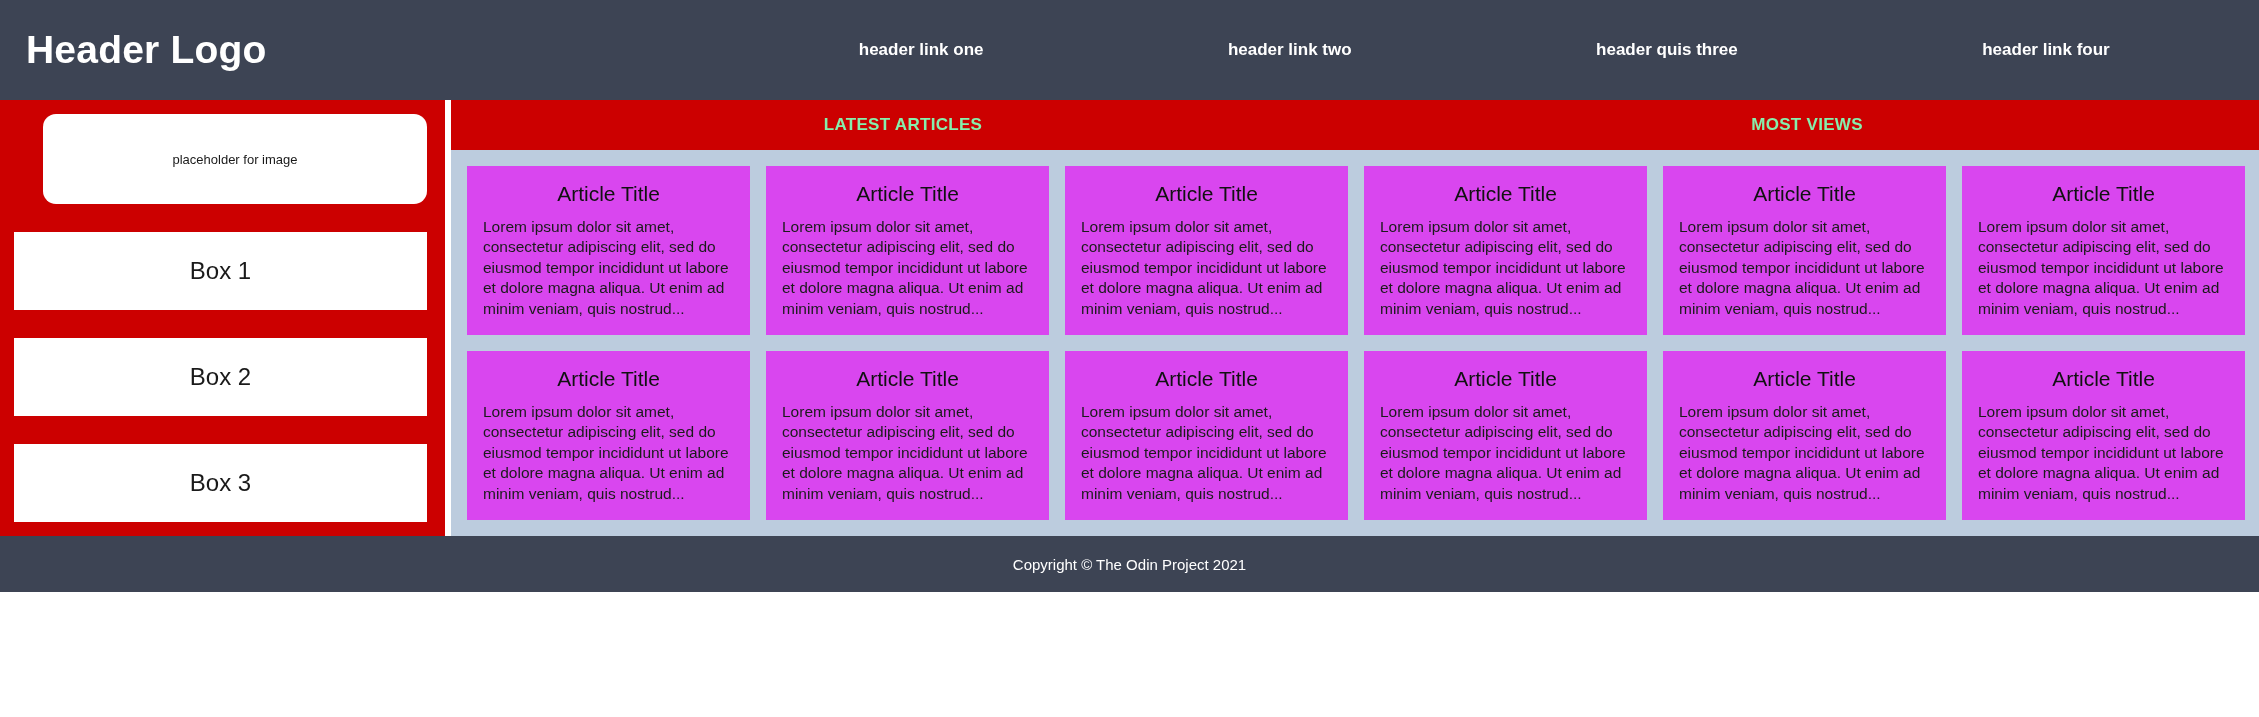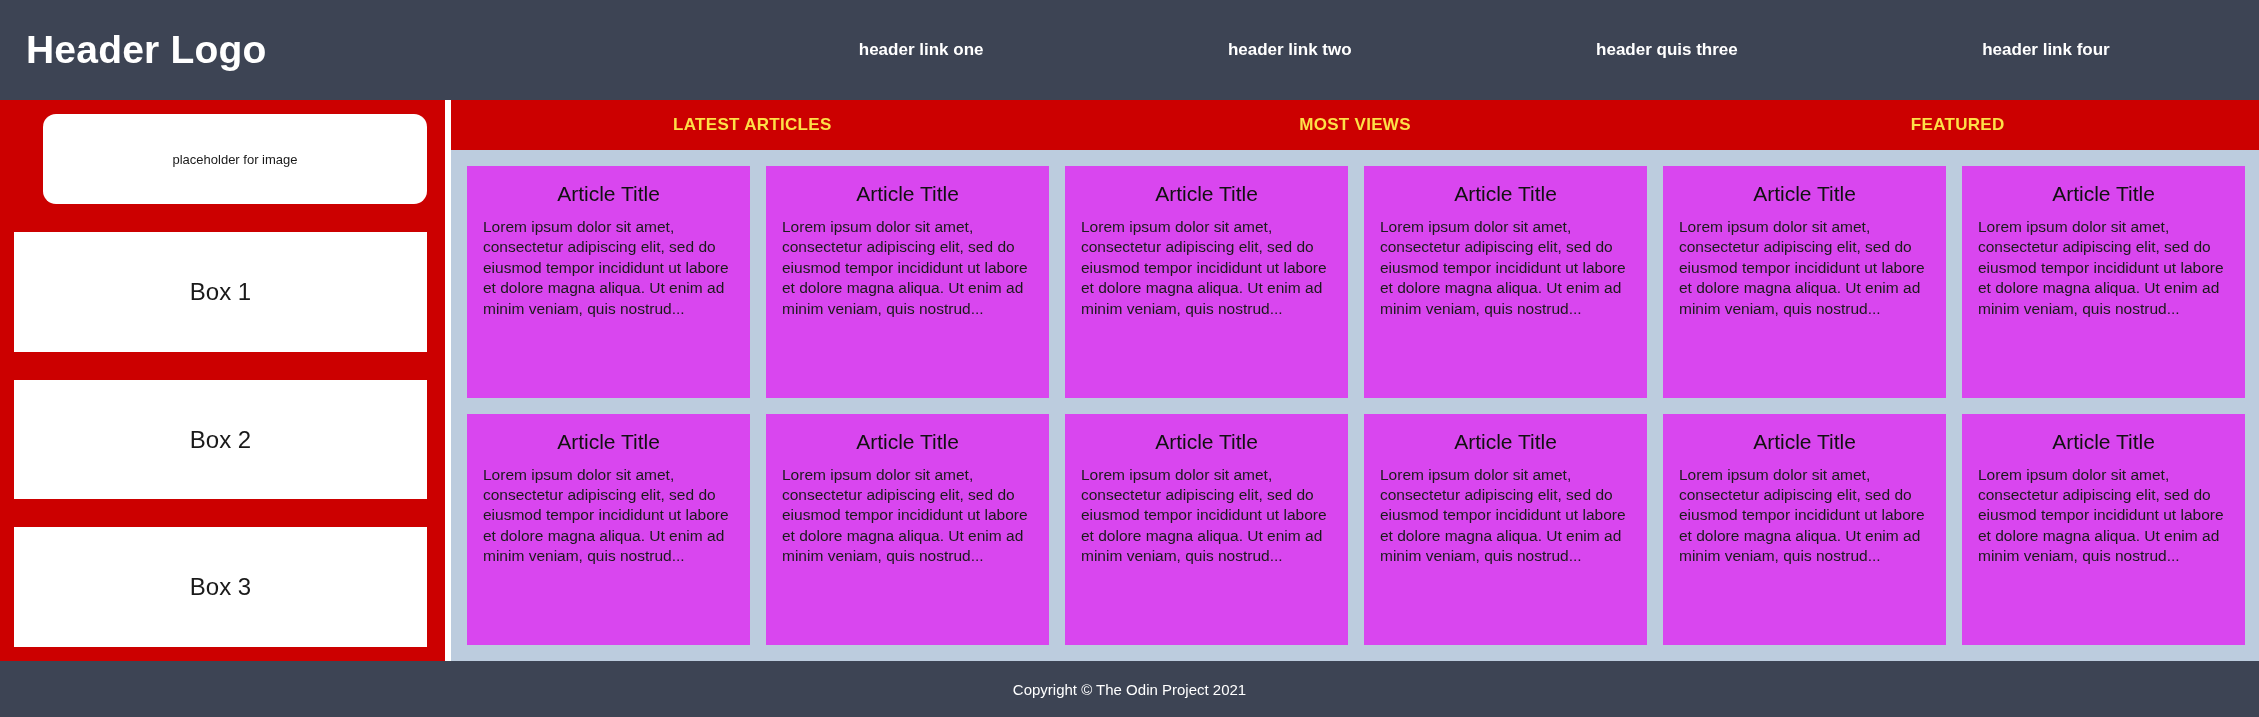--- a/index.html
+++ b/index.html
@@ -7,21 +7,21 @@
   html, body {
     width: 2259px;
     height: 717px;
     overflow: hidden;
     background: #ffffff;
     font-family: "Liberation Sans", sans-serif;
   }
 
   .page {
     width: 2259px;
-    height: 717px;
+    height: 592px;
     display: flex;
     flex-direction: column;
     background: #ffffff;
   }
 
   
   .header {
     height: 100px;
     background: #3d4454;
     display: flex;
@@ -101,21 +101,21 @@
   .tabbar {
     height: 50px;
     flex: 0 0 50px;
     background: #cc0000;
     display: flex;
     align-items: center;
   }
   .tab {
     flex: 1 1 0;
     text-align: center;
-    color: #fde047;
+    color: #86efac;
     font-size: 17px;
     font-weight: bold;
     letter-spacing: 0.3px;
     cursor: pointer;
     white-space: nowrap;
   }
 
   .cards-area {
     flex: 1 1 auto;
     background: #bcccde;
@@ -197,21 +197,20 @@
       <div class="side-box side-box-plain">
         <span>Box 3</span>
       </div>
     </aside>
 
     <main class="main">
 
       <div class="tabbar">
         <div class="tab">LATEST ARTICLES</div>
         <div class="tab">MOST VIEWS</div>
-        <div class="tab">FEATURED</div>
       </div>
 
       <div class="cards-area">
 
         <div class="card-row">
           <article class="card">
             <div class="card-title">Article Title</div>
             <div class="card-text">Lorem ipsum dolor sit amet, consectetur adipiscing elit, sed do eiusmod tempor incididunt ut labore et dolore magna aliqua. Ut enim ad minim veniam, quis nostrud...</div>
           </article>
           <article class="card">

